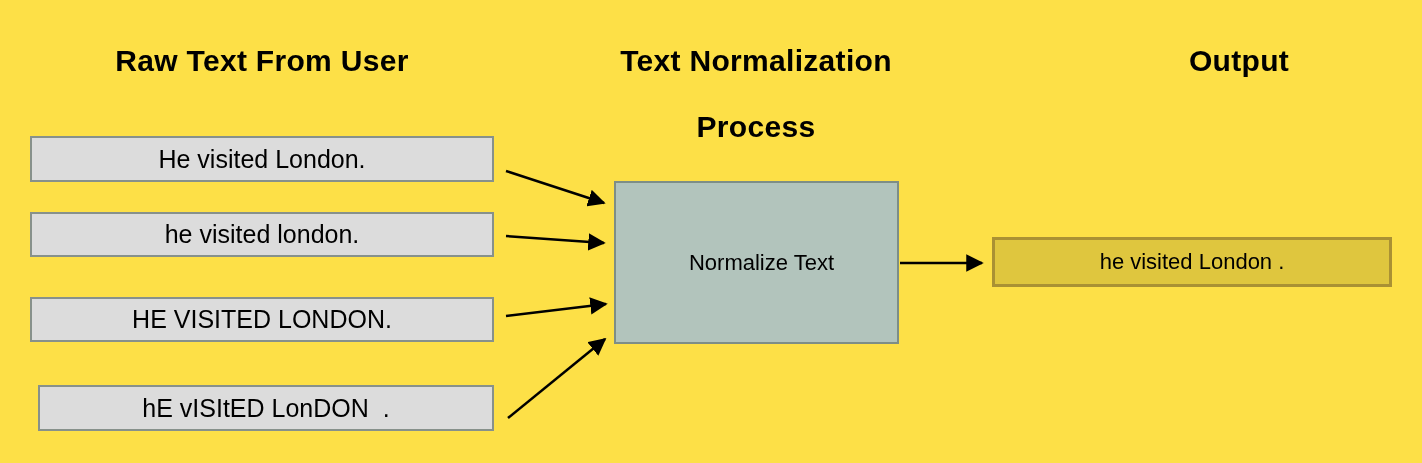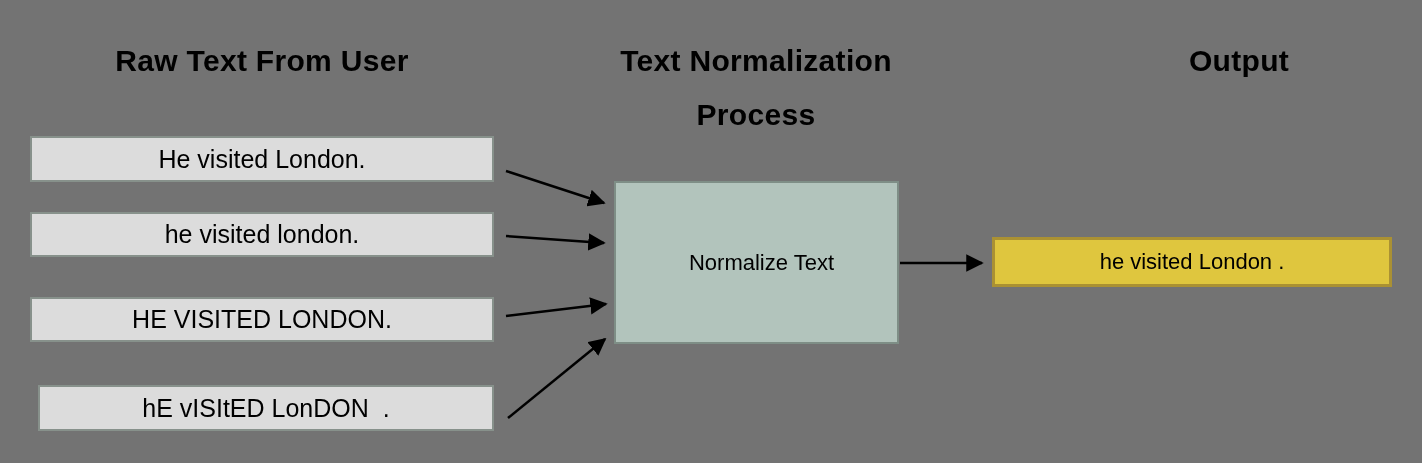--- a/index.html
+++ b/index.html
@@ -11,34 +11,34 @@
     --output-border:#aa9133;
     --arrow:#000000;
     --text:#000000;
   }
   *{margin:0;padding:0;box-sizing:border-box;}
   html,body{background:#ffffff;}
   body{font-family:"Liberation Sans", sans-serif;color:var(--text);}
   .canvas{
     position:relative;
     width:1422px;height:463px;
-    background:#737373;
+    background:#fde047;
     overflow:hidden;
   }
   .heading{
     position:absolute;
     font-weight:bold;
     font-size:30px;
     line-height:1.0;
     text-align:center;
     letter-spacing:.3px;
     white-space:nowrap;
   }
   .heading .line{display:block;}
-  .heading-middle .line + .line{margin-top:24px;}
+  .heading-middle .line + .line{margin-top:36px;}
   .io-box{
     position:absolute;
     display:flex;align-items:center;justify-content:center;
     font-size:25px;
     white-space:pre;
   }
   .input-box{
     left:30px;width:464px;height:46px;
     background:var(--input-fill);
     border:2px solid var(--input-border);

